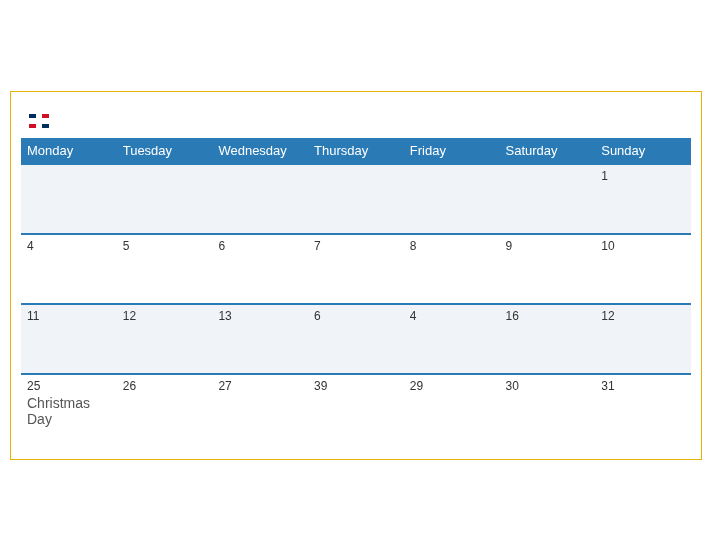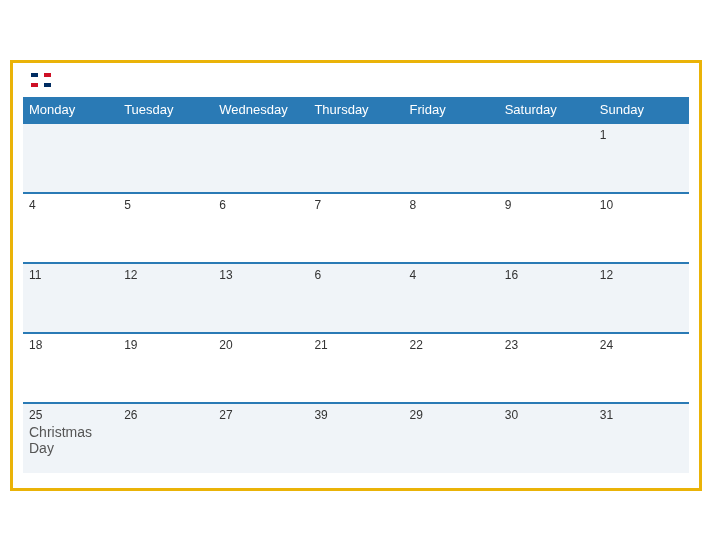--- a/index.html
+++ b/index.html
@@ -8,22 +8,22 @@
       background: #fff;
       width: 712px;
       height: 550px;
       display: flex;
       align-items: center;
       justify-content: center;
     }
     .calendar-wrapper {
       width: 692px;
       background: #fff;
-      border: 3px solid #eab308;
-      padding: 10px 10px 15px 10px;
+      border: 1px solid #eab308;
+      padding: 22px 10px 15px 10px;
     }
     .calendar-header {
       display: flex;
       align-items: center;
       justify-content: space-between;
       margin-bottom: 10px;
       padding: 0 4px;
     }
     .logo-area {
       display: flex;
@@ -202,43 +202,20 @@
           </td>
           <td>
             <span class="day-number">16</span>
           </td>
           <td>
             <span class="day-number">12</span>
           </td>
         </tr>
         <tr>
           <td>
-            <span class="day-number">18</span>
-          </td>
-          <td>
-            <span class="day-number">19</span>
-          </td>
-          <td>
-            <span class="day-number">20</span>
-          </td>
-          <td>
-            <span class="day-number">21</span>
-          </td>
-          <td>
-            <span class="day-number">22</span>
-          </td>
-          <td>
-            <span class="day-number">23</span>
-          </td>
-          <td>
-            <span class="day-number">24</span>
-          </td>
-        </tr>
-        <tr>
-          <td>
             <span class="day-number">25</span>
             <span class="holiday-label">Christmas Day</span>
           </td>
           <td>
             <span class="day-number">26</span>
           </td>
           <td>
             <span class="day-number">27</span>
           </td>
           <td>

